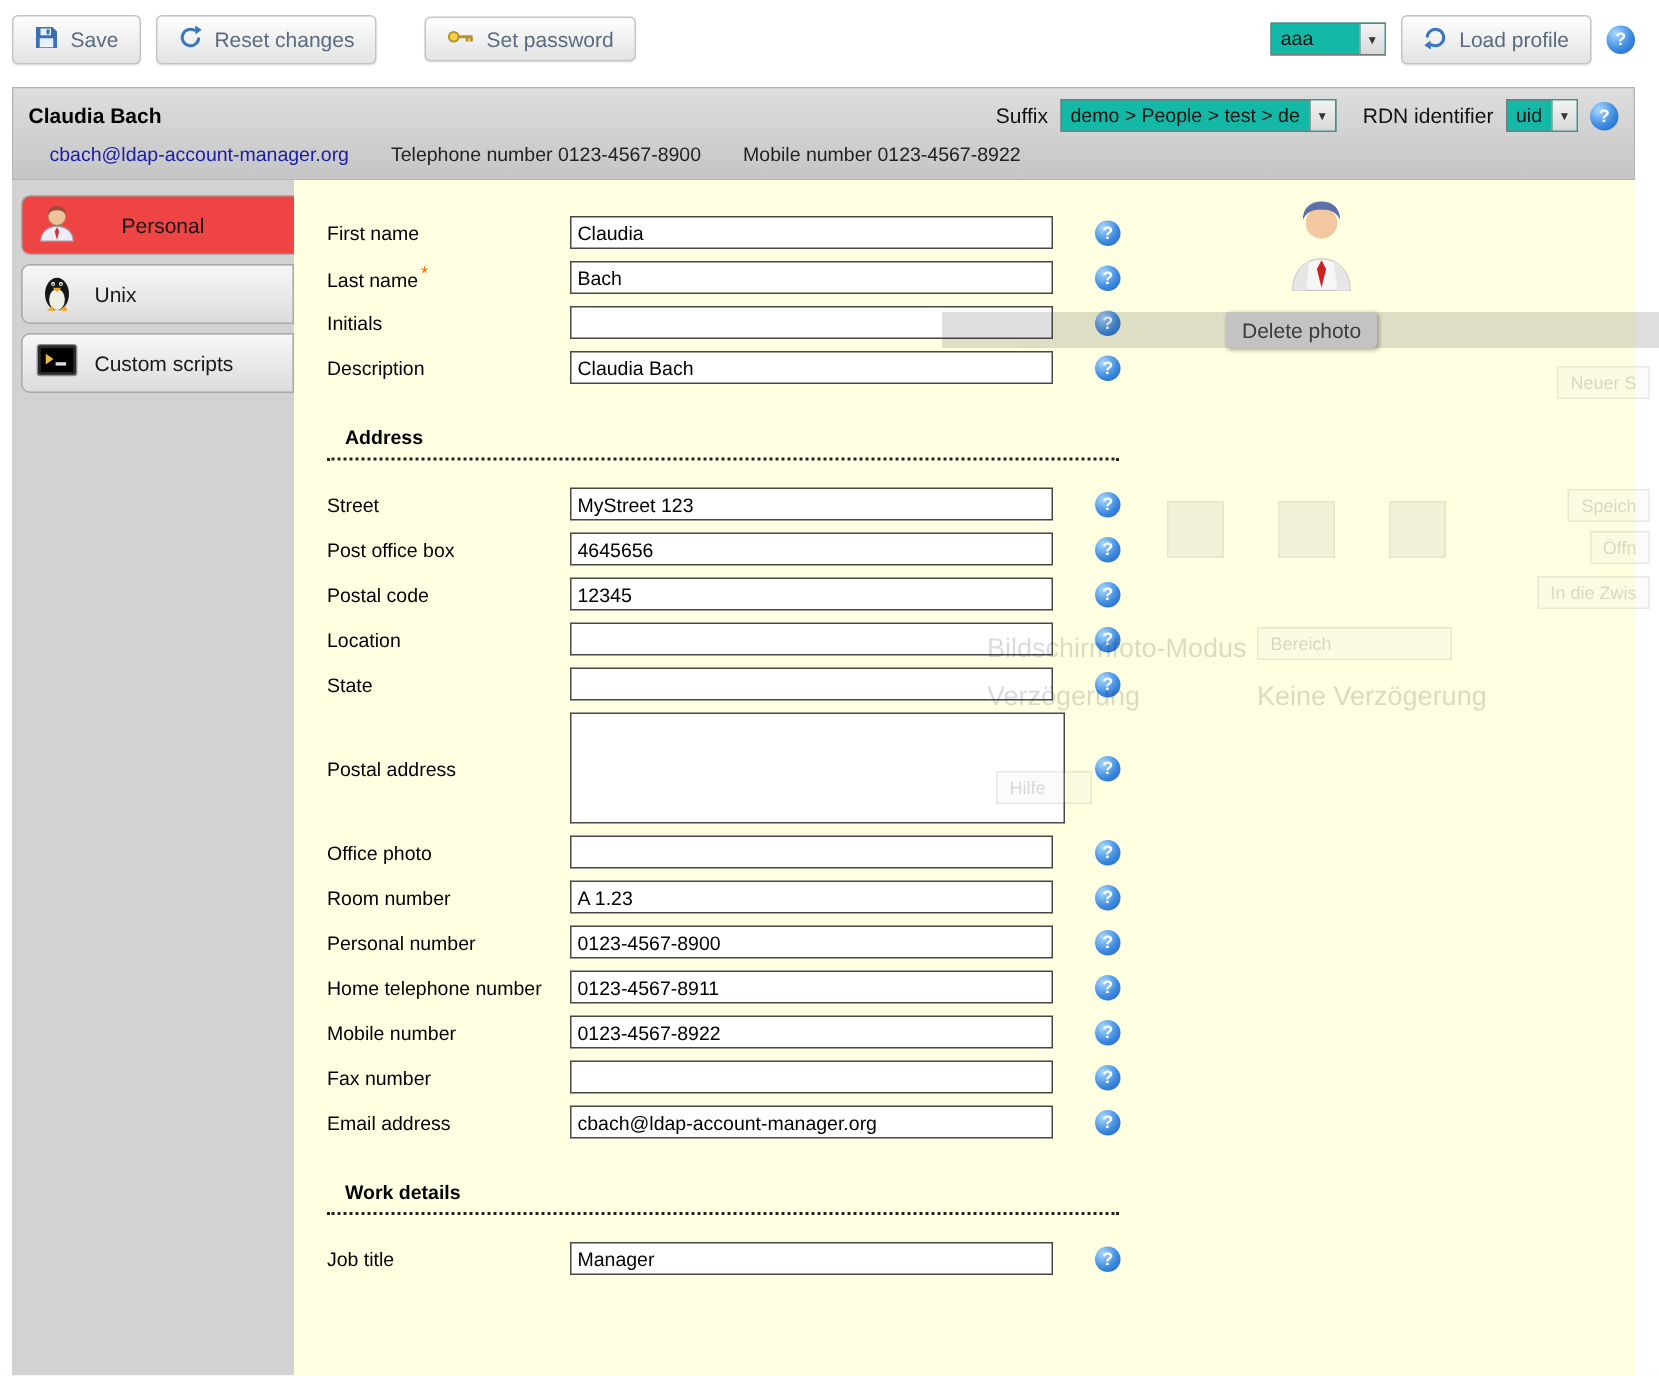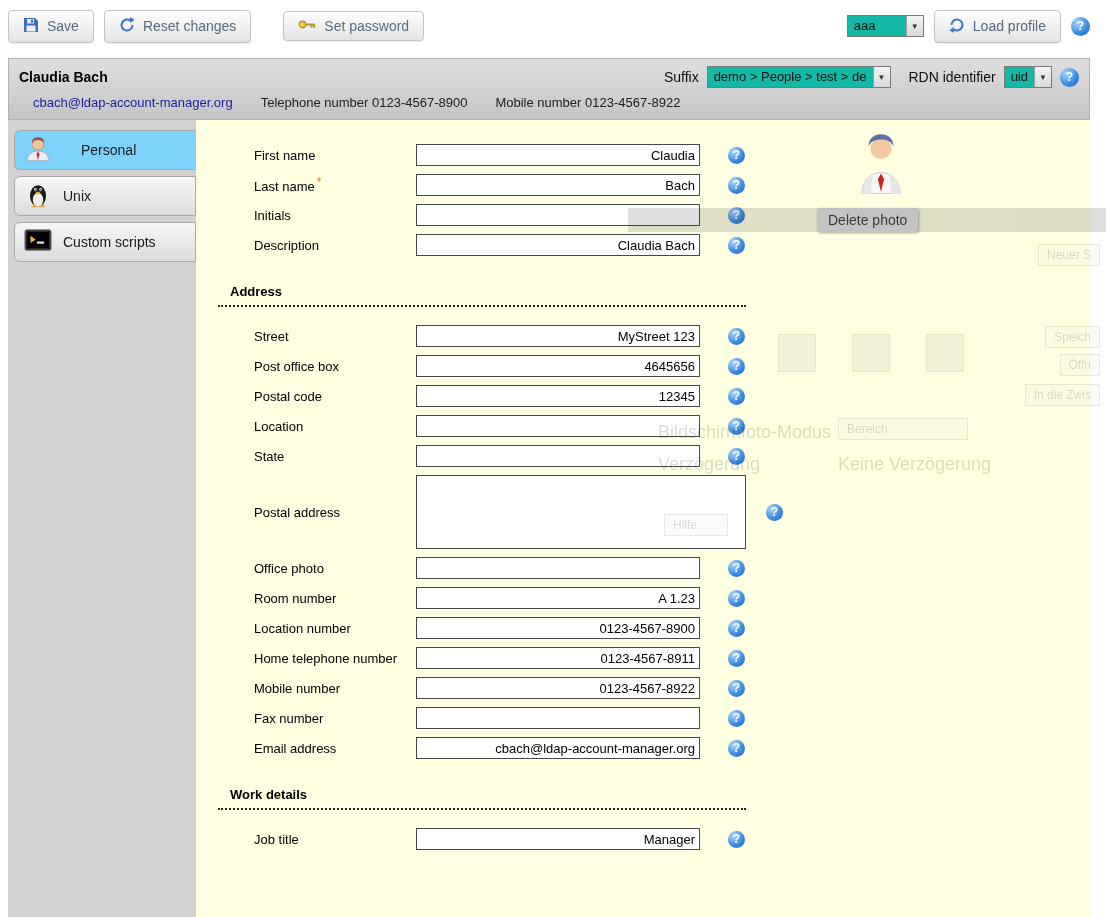--- a/index.html
+++ b/index.html
@@ -59,31 +59,31 @@
   
   .main { display:flex; margin:0 16px 0 8px; min-height:797px; align-items:stretch; }
   .sidebar { width:188px; background:#d2d2d2; padding-top:6px; flex:0 0 auto; }
   .tab {
     display:flex; align-items:center; gap:10px;
     margin:4px 0 6px 6px; padding:5px 8px;
     border:1px solid #a9a9a9; border-radius:6px 0 0 6px;
     background:linear-gradient(#f7f7f7,#dcdcdc);
     font-size:14px; color:#1a1a1a; cursor:pointer; height:40px;
   }
-  .tab.active { background:#7dd3fc; border-right:none;gap:28px; }
+  .tab.active { background:#ef4444; border-right:none;gap:28px; }
   .tab svg { flex:0 0 auto; }
 
   .content { flex:1 1 auto; background:#ffffe1; position:relative; padding:24px 0 0 22px; }
 
   .row { display:flex; align-items:center; margin-bottom:8px; }
-  .flabel { width:162px; font-size:13px; color:#000; flex:0 0 auto;margin-left:36px; }
+  .flabel { width:162px; font-size:13px; color:#000; flex:0 0 auto; }
   .req { color:#ff6600; font-size:12px; vertical-align:super; margin-left:2px; }
   .tinput {
-    width:284px; height:22px; border:1px solid #474747; background:#fff;
-    font-family:"Liberation Sans","DejaVu Sans",sans-serif; font-size:13px; padding:1px 4px;text-align:right;
+    width:322px; height:22px; border:1px solid #474747; background:#fff;
+    font-family:"Liberation Sans","DejaVu Sans",sans-serif; font-size:13px; padding:1px 4px;
   }
   .tarea {
     width:330px; height:74px; border:1px solid #474747; background:#fff;
     font-family:"Liberation Sans","DejaVu Sans",sans-serif; font-size:13px; resize:none;
   }
   .row .help { margin-left:28px; }
 
   .section-head {
     width:528px; font-weight:bold; font-size:13px; color:#000;
     padding:0 0 6px 12px; margin:28px 0 18px 0;
@@ -283,21 +283,21 @@
       <span class="help">?</span>
     </div>
     <div class="row">
       <label class="flabel">Room number</label>
       <input type="text" class="tinput" value="A 1.23" style="">
       <span class="help">?</span>
     </div>
 
 
     <div class="row">
-      <label class="flabel">Location number</label>
+      <label class="flabel">Personal number</label>
       <input type="text" class="tinput" value="0123-4567-8900" style="">
       <span class="help">?</span>
     </div>
     <div class="row">
       <label class="flabel">Home telephone number</label>
       <input type="text" class="tinput" value="0123-4567-8911" style="">
       <span class="help">?</span>
     </div>
     <div class="row">
       <label class="flabel">Mobile number</label>

